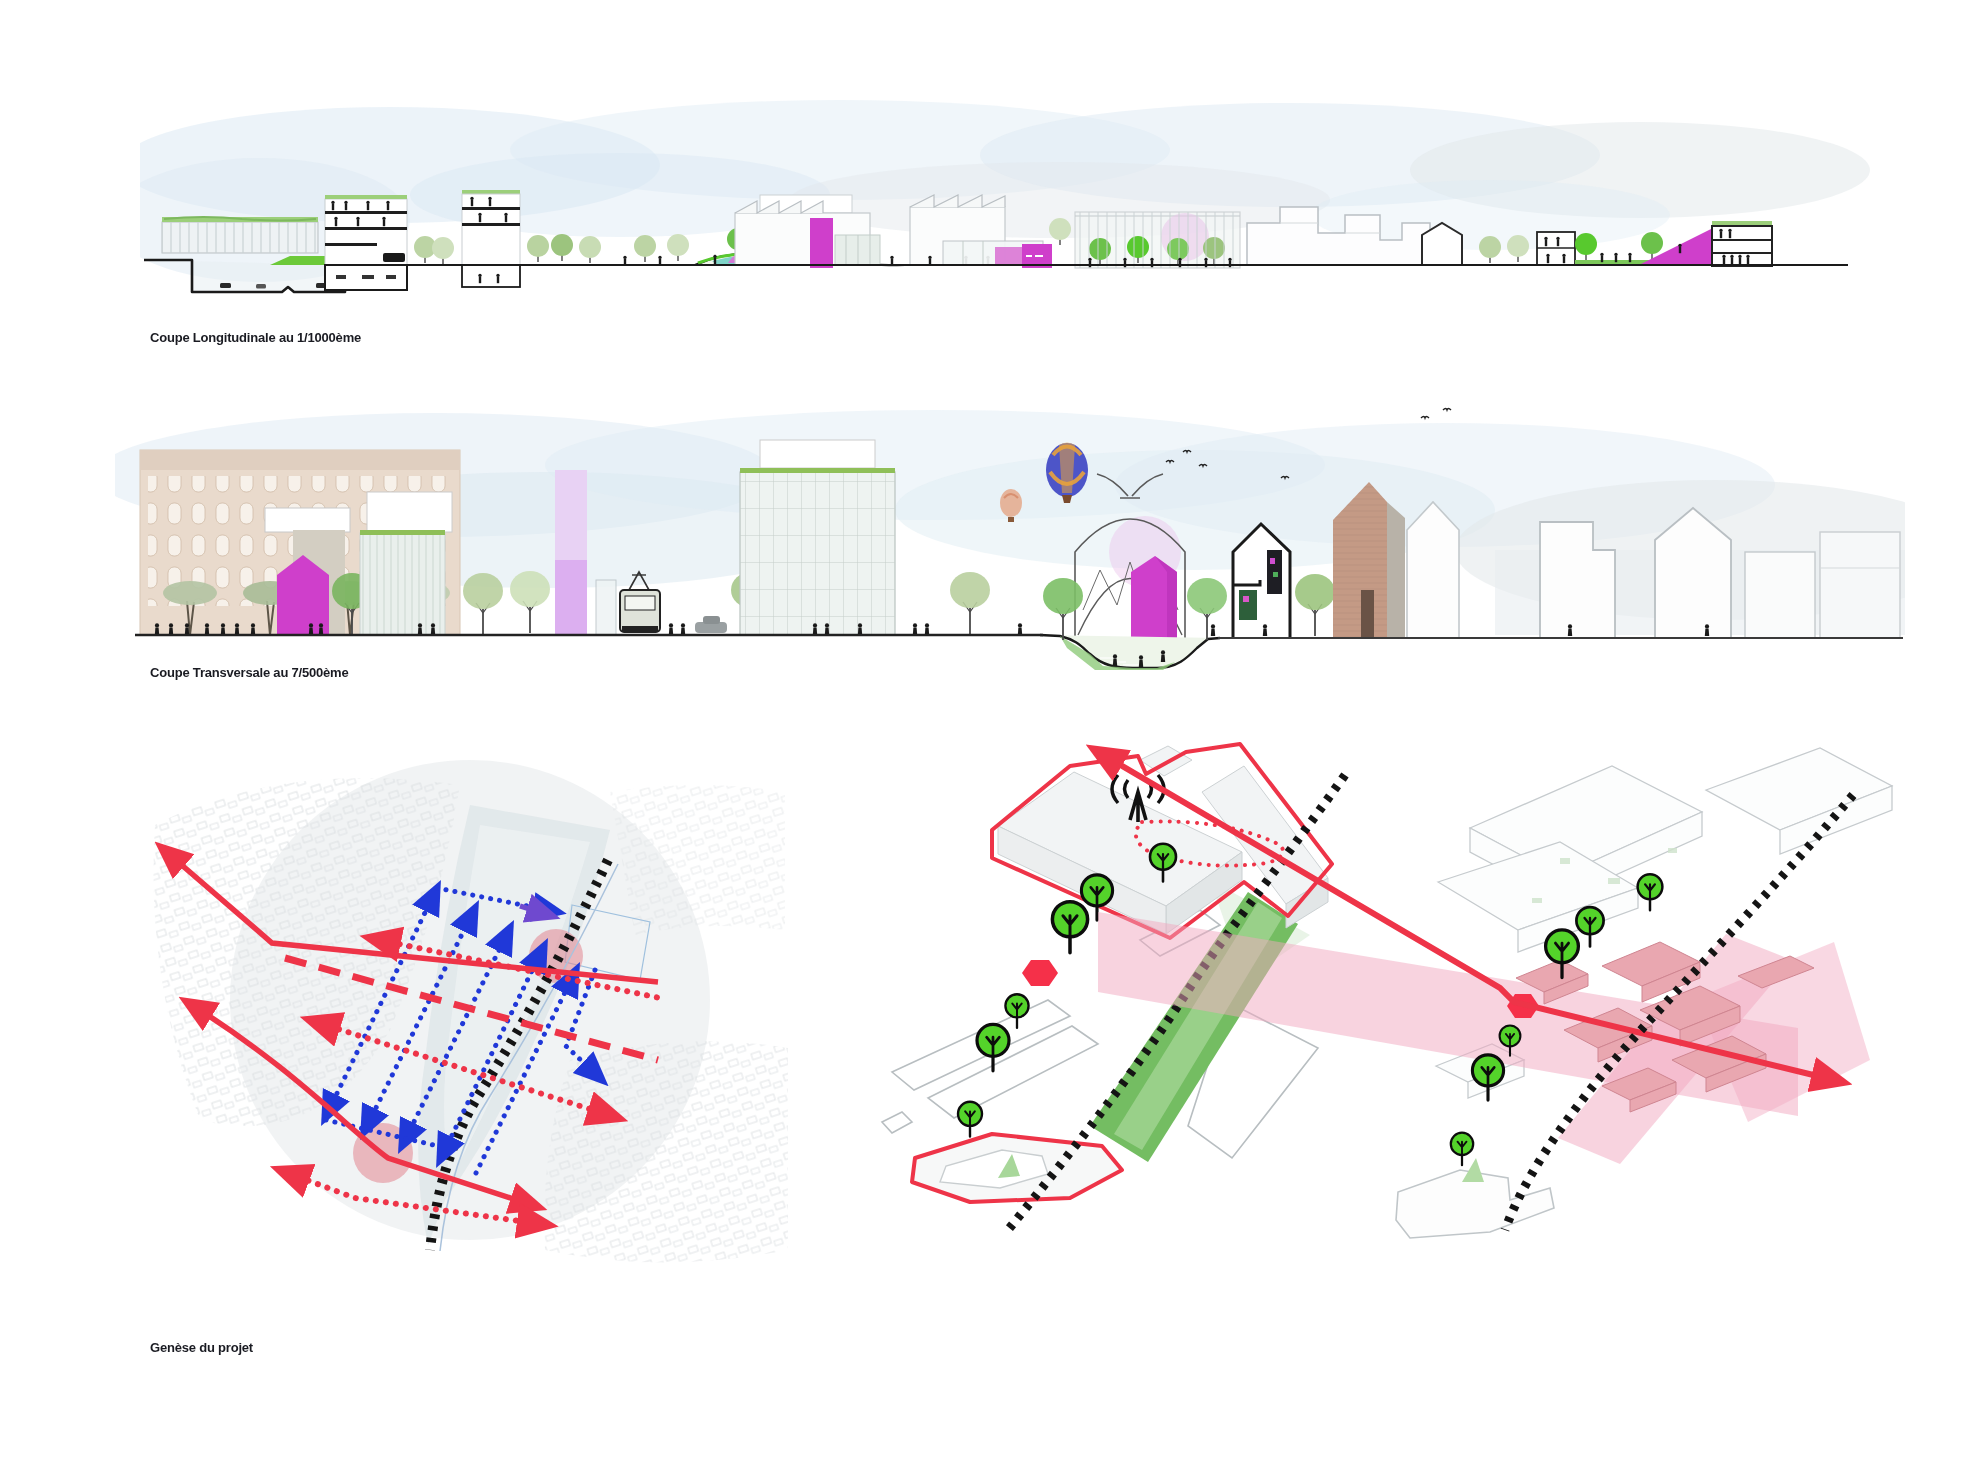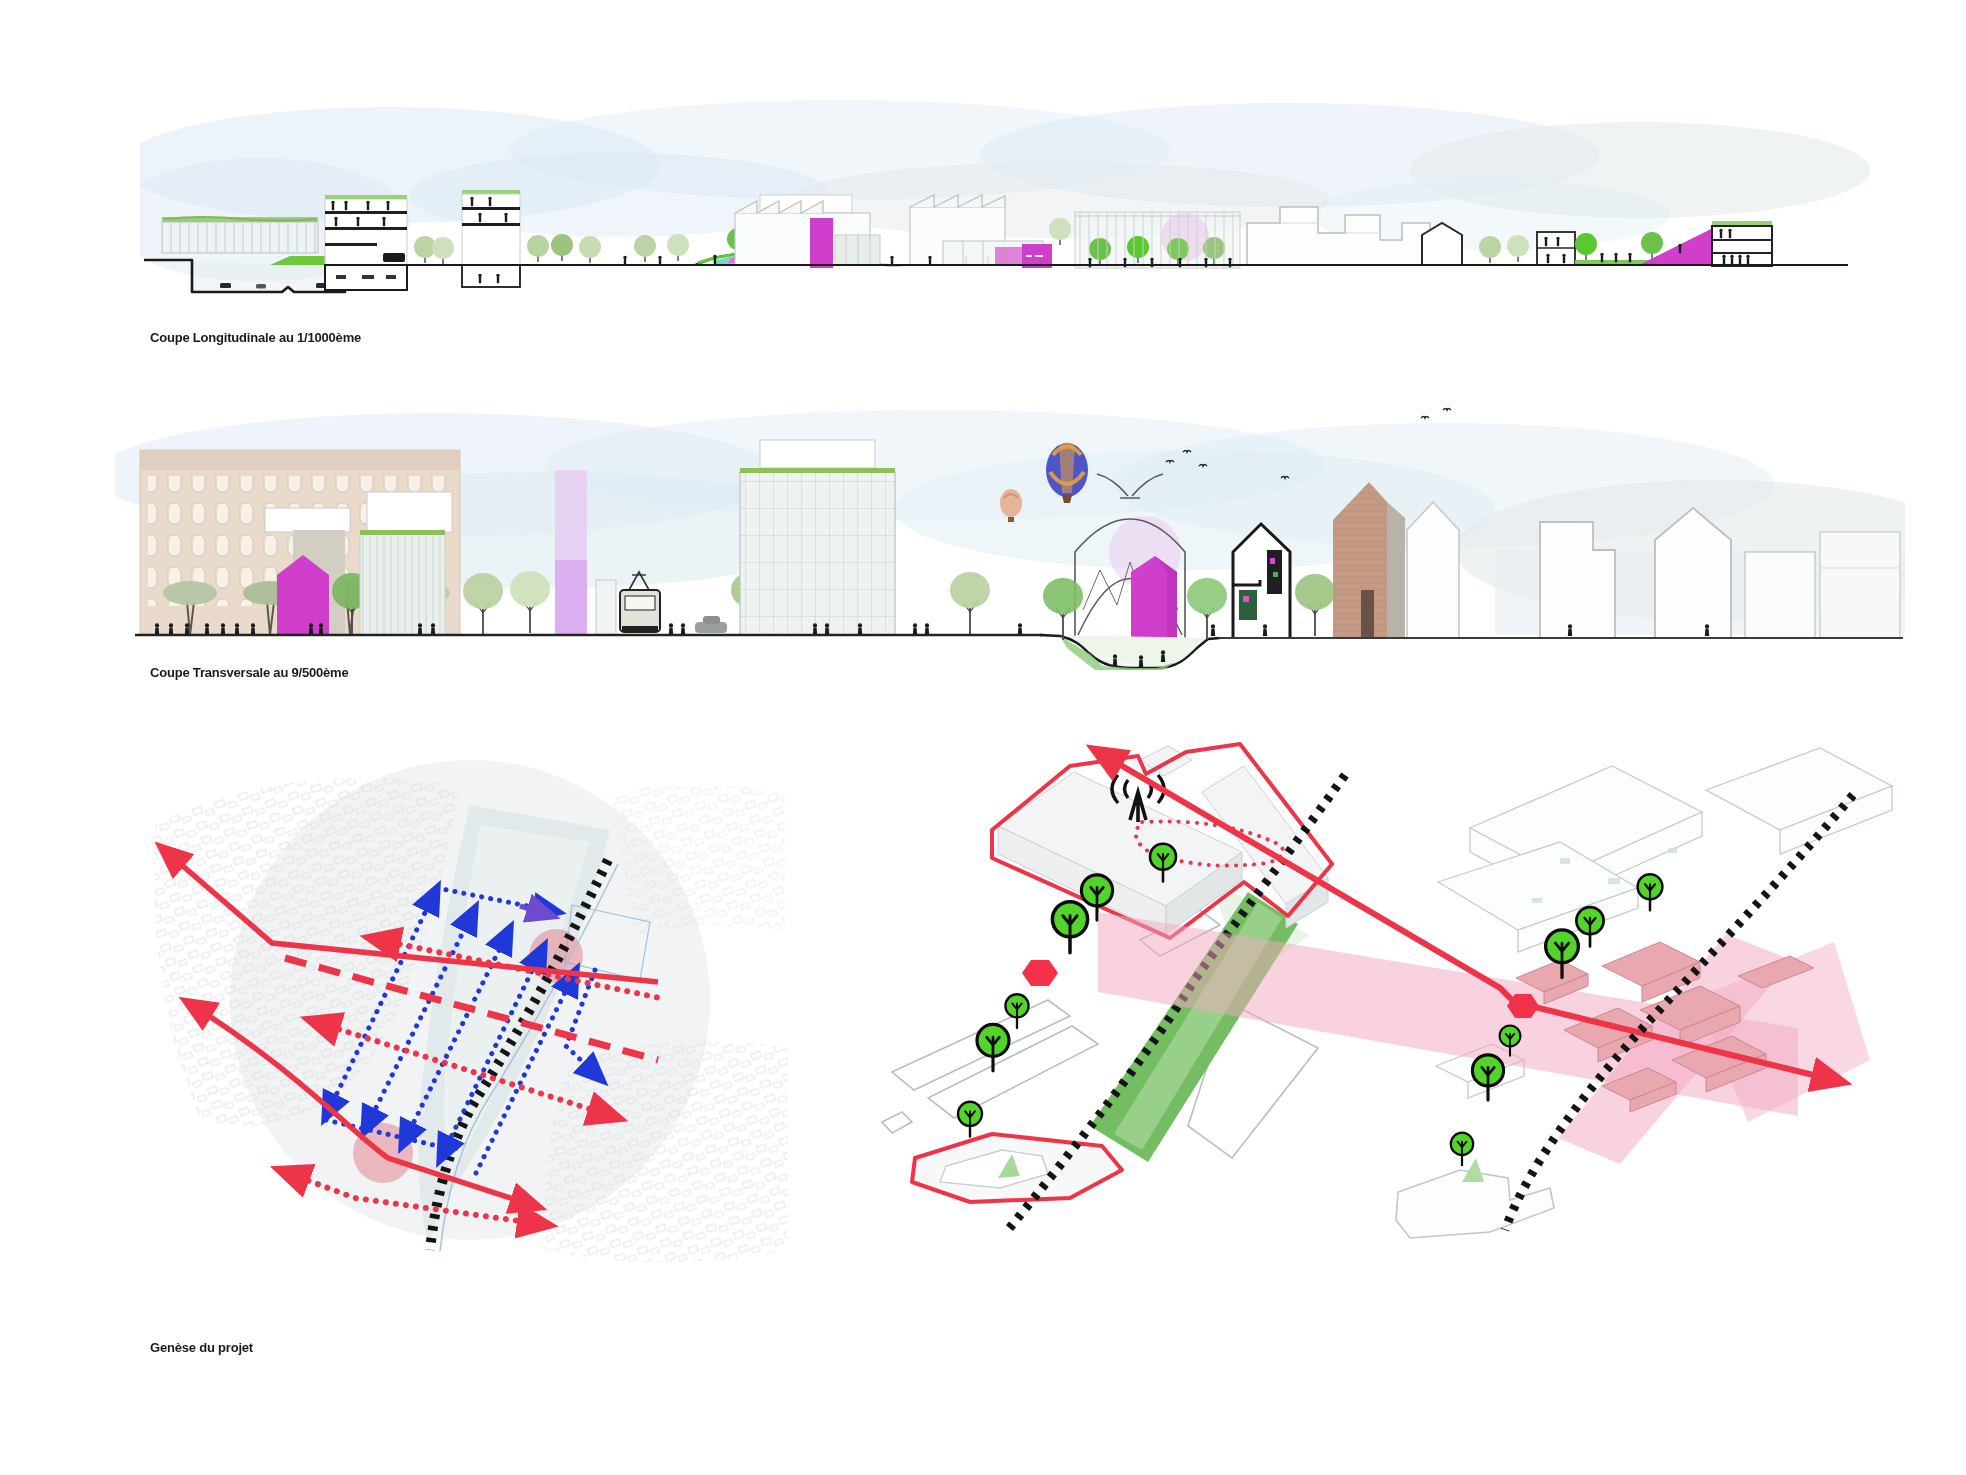--- a/index.html
+++ b/index.html
@@ -414,21 +414,21 @@
     <line x1="1705" y1="168" x2="1785" y2="168" stroke="#d4d9db"></line>
     <use href="#person2" x="1455" y="236"></use>
           <use href="#person2" x="1592" y="236"></use>
   </g>
 
   <line x1="20" y1="235" x2="928" y2="235" stroke="#222" stroke-width="2.6"></line>
   <line x1="1103" y1="238" x2="1788" y2="238" stroke="#3a3a3a" stroke-width="2"></line>
 </svg>
 </div>
 
-<div class="caption" style="left:150px;top:665px">Coupe Transversale au 9/500ème</div>
+<div class="caption" style="left:150px;top:665px">Coupe Transversale au 7/500ème</div>
 
 <div class="fig" style="left:140px;top:730px">
 <svg width="1790" height="545" viewBox="0 0 1790 545">
   <defs>
     <pattern id="cityhatch" width="24" height="15" patternUnits="userSpaceOnUse" patternTransform="rotate(-18)">
       <rect x="1" y="2" width="9" height="6" fill="none" stroke="#d9dde0" stroke-width="1"></rect>
       <rect x="13" y="7" width="8" height="5" fill="none" stroke="#dde1e4" stroke-width="1"></rect>
     </pattern>
     <marker id="mRed" markerWidth="7" markerHeight="7" refX="5.2" refY="3" orient="auto-start-reverse">
       <path d="M0 0 L7 3 L0 6 Z" fill="#ee3448"></path>

